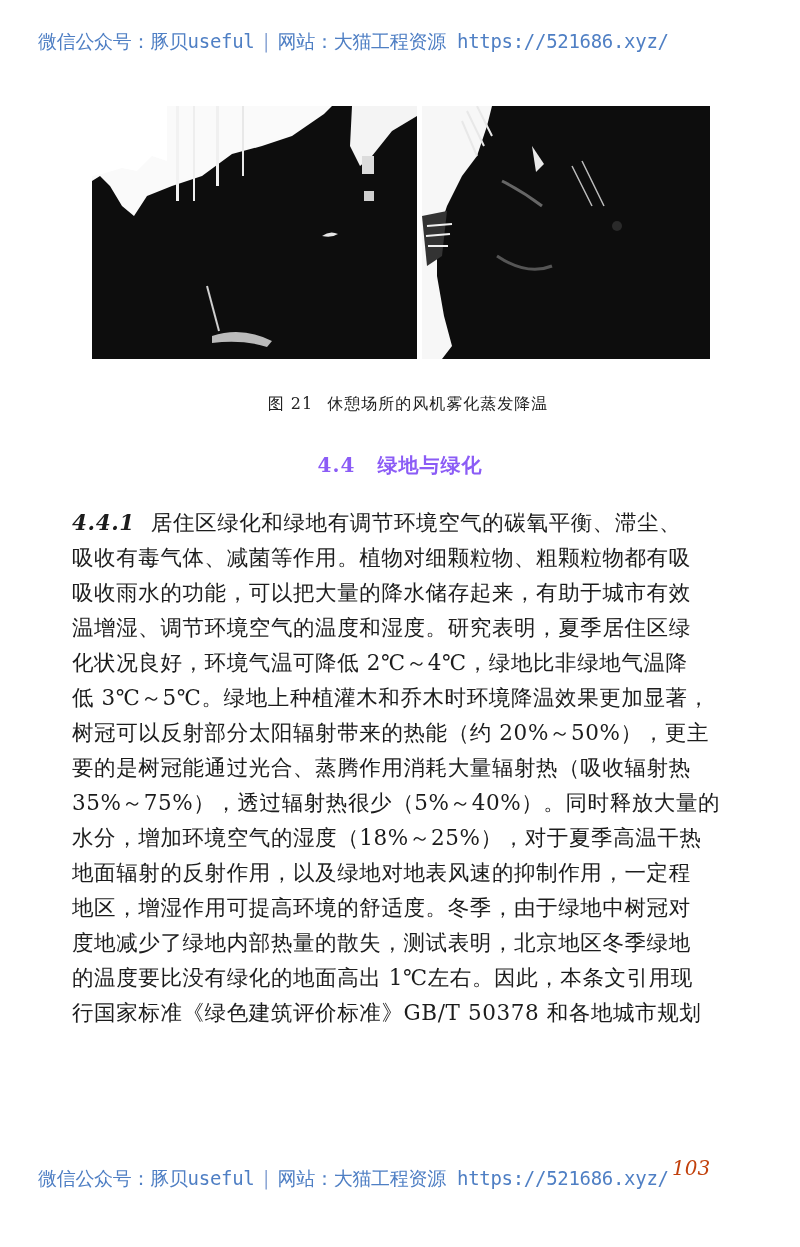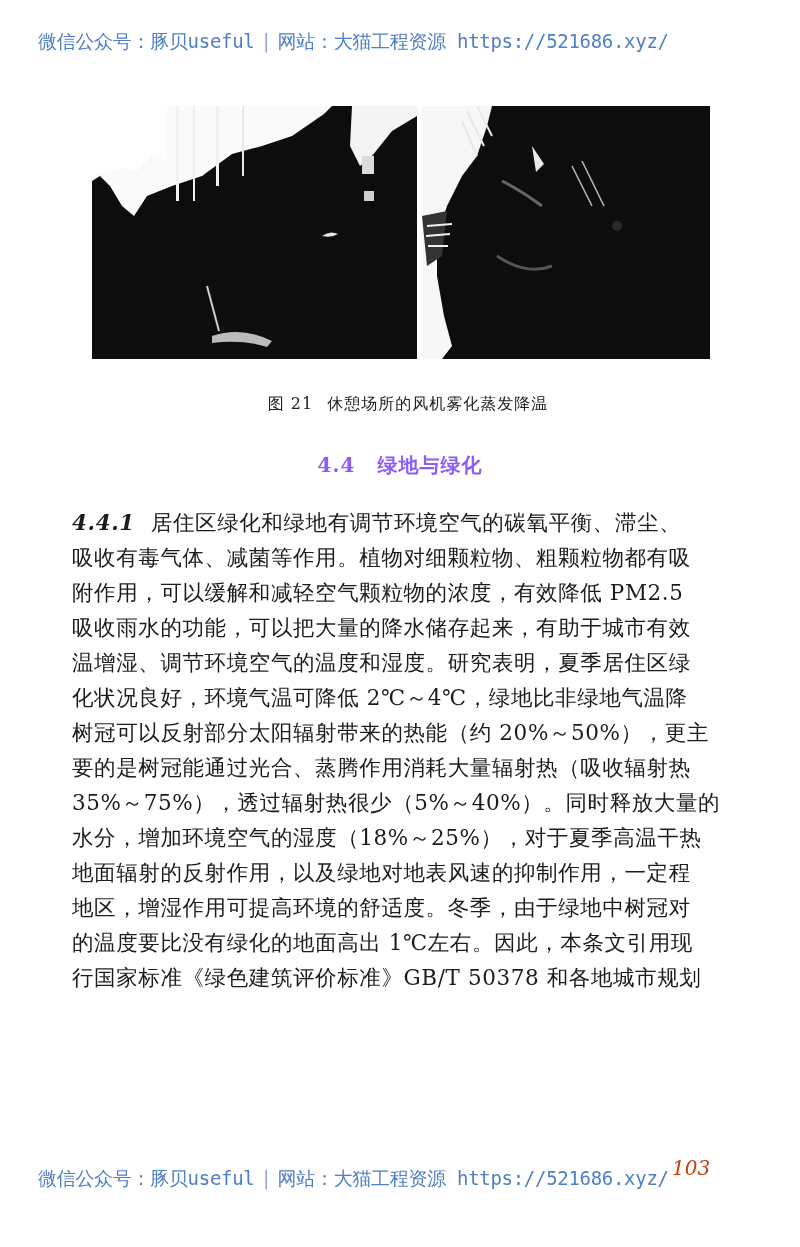--- a/index.html
+++ b/index.html
@@ -90,30 +90,31 @@
   <span class="num">图 21</span><span>休憩场所的风机雾化蒸发降温</span>
 </div>
 
 <div class="section-heading">
   <span class="num">4.4</span><span>绿地与绿化</span>
 </div>
 
 <div class="body-text">
   <span class="line"><span class="clause-num">4.4.1</span><span>居住区绿化和绿地有调节环境空气的碳氧平衡、滞尘、</span></span>
   <span class="line">吸收有毒气体、减菌等作用。植物对细颗粒物、粗颗粒物都有吸</span>
-  <span class="line">附作用，可以缓解和减轻空气颗粒物的浓度，有效降低 PM2.5</span>
   <span class="line">吸收雨水的功能，可以把大量的降水储存起来，有助于城市有效</span>
   <span class="line">温增湿、调节环境空气的温度和湿度。研究表明，夏季居住区绿</span>
   <span class="line">化状况良好，环境气温可降低 2℃～4℃，绿地比非绿地气温降</span>
+  <span class="line">低 3℃～5℃。绿地上种植灌木和乔木时环境降温效果更加显著，</span>
   <span class="line">树冠可以反射部分太阳辐射带来的热能（约 20%～50%），更主</span>
   <span class="line">要的是树冠能通过光合、蒸腾作用消耗大量辐射热（吸收辐射热</span>
   <span class="line">35%～75%），透过辐射热很少（5%～40%）。同时释放大量的</span>
   <span class="line">水分，增加环境空气的湿度（18%～25%），对于夏季高温干热</span>
   <span class="line">地面辐射的反射作用，以及绿地对地表风速的抑制作用，一定程</span>
   <span class="line">地区，增湿作用可提高环境的舒适度。冬季，由于绿地中树冠对</span>
+  <span class="line">度地减少了绿地内部热量的散失，测试表明，北京地区冬季绿地</span>
   <span class="line">的温度要比没有绿化的地面高出 1℃左右。因此，本条文引用现</span>
   <span class="line">行国家标准《绿色建筑评价标准》GB/T 50378 和各地城市规划</span>
 </div>
 
 <div class="page-number">103</div>
 
 <div class="watermark bottom">
   <span>微信公众号：豚贝useful</span><span class="sep">|</span><span>网站：大猫工程资源 https://521686.xyz/</span>
 </div>
 

